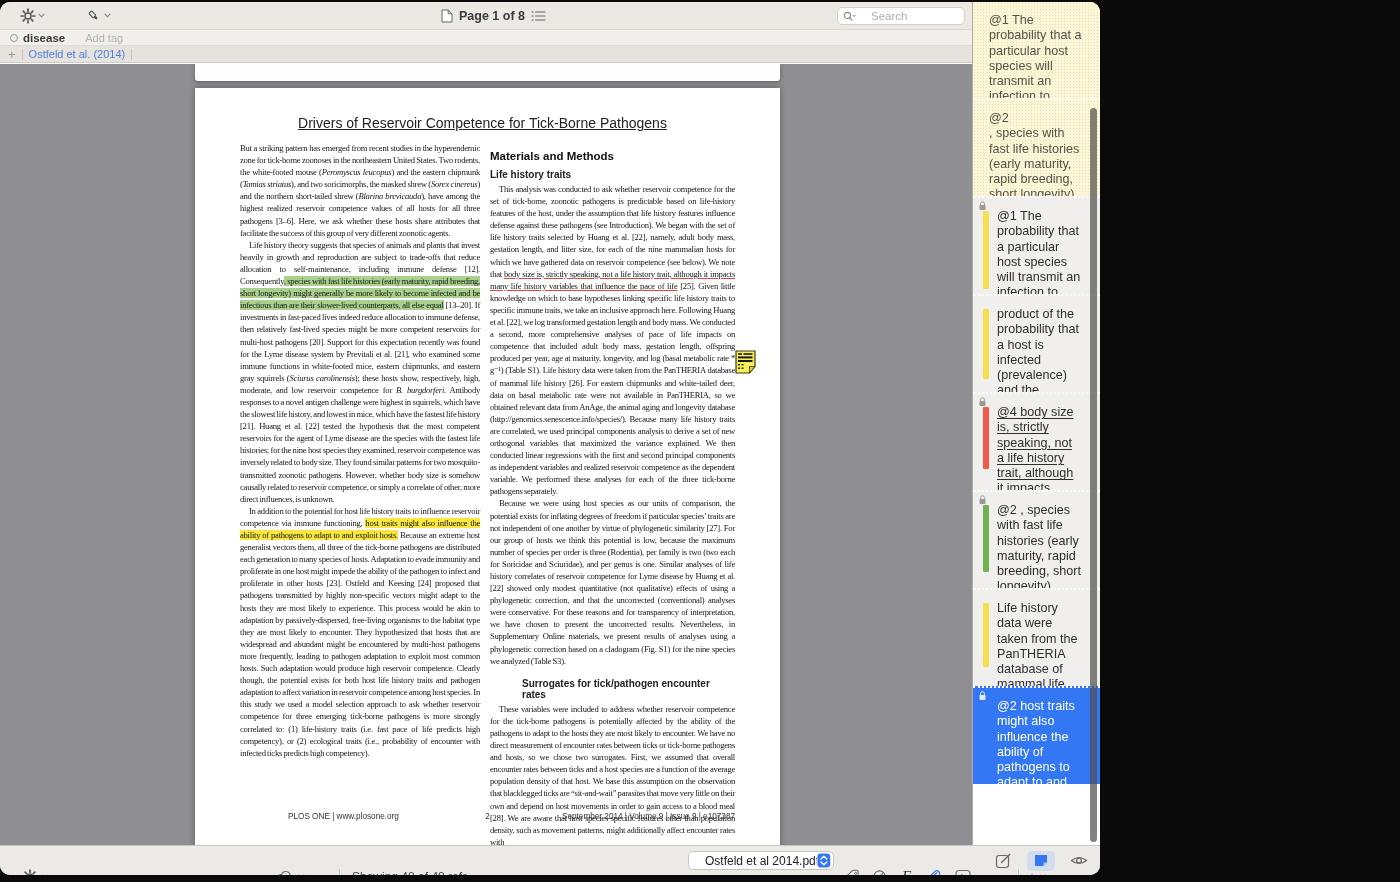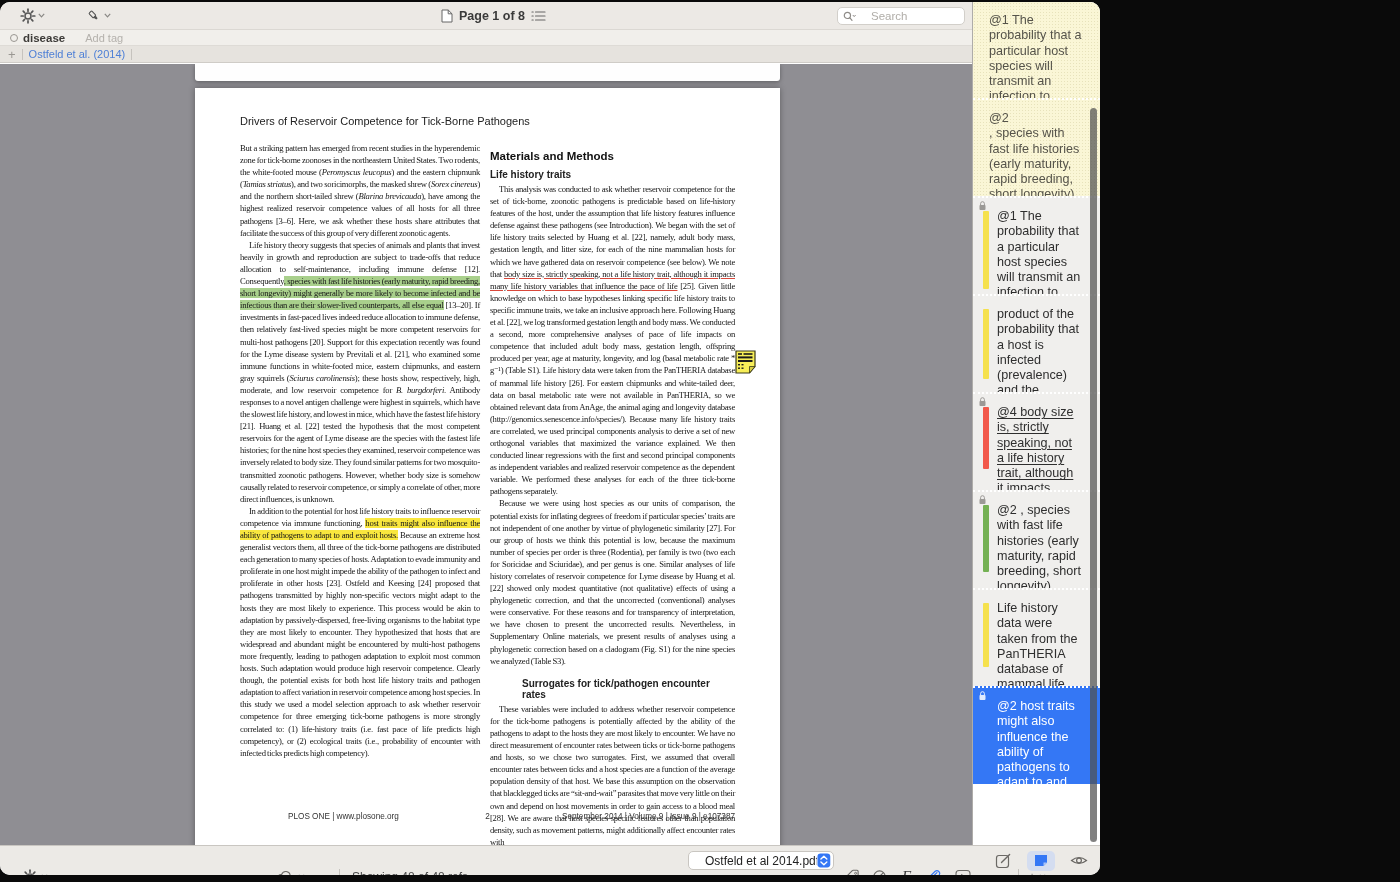--- a/index.html
+++ b/index.html
@@ -52,22 +52,22 @@
   .pdf-area { position:absolute; top:62px; left:0; right:0; bottom:0; background:#8f8e93; overflow:hidden; }
   .page-fragment {
     position:absolute; left:195px; top:0; width:585px; height:17px; background:#fefefe;
     border-radius:0 0 3px 3px; box-shadow:0 1px 4px rgba(0,0,0,.35);
   }
   .page {
     position:absolute; left:195px; top:24px; width:585px; height:800px; background:#fff;
     box-shadow:0 0 6px rgba(0,0,0,.35); overflow:hidden;
   }
   .running-head {
-    position:absolute; top:27px; left:45px; right:55px; text-align:left;
-    font-size:11px; color:#222; letter-spacing:0;
+    position:absolute; top:27px; left:45px; right:55px; text-align:center;
+    font-size:14px; color:#222; letter-spacing:0;text-decoration:underline;
   }
   .page-body { position:absolute; top:54px; left:45px; display:flex; gap:10px; }
   .col-left { width:240px; } .col-right { width:245px; }
   .para {
     margin:0; font-family:"Liberation Serif","DejaVu Serif",serif;
     font-size:8.6px; line-height:12.1px; letter-spacing:-0.25px; word-spacing:-0.5px;
     text-align:justify; color:#161616;
   }
   .ind { text-indent:9px; }
   .it { font-style:italic;margin-top:10px; }

